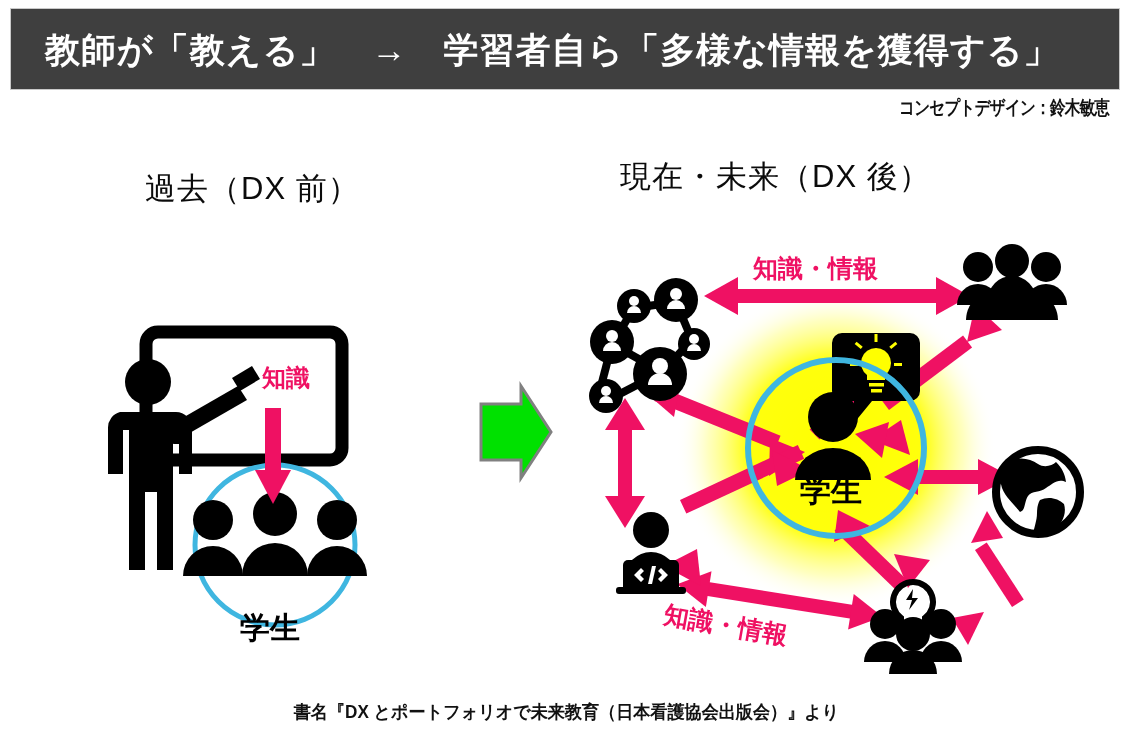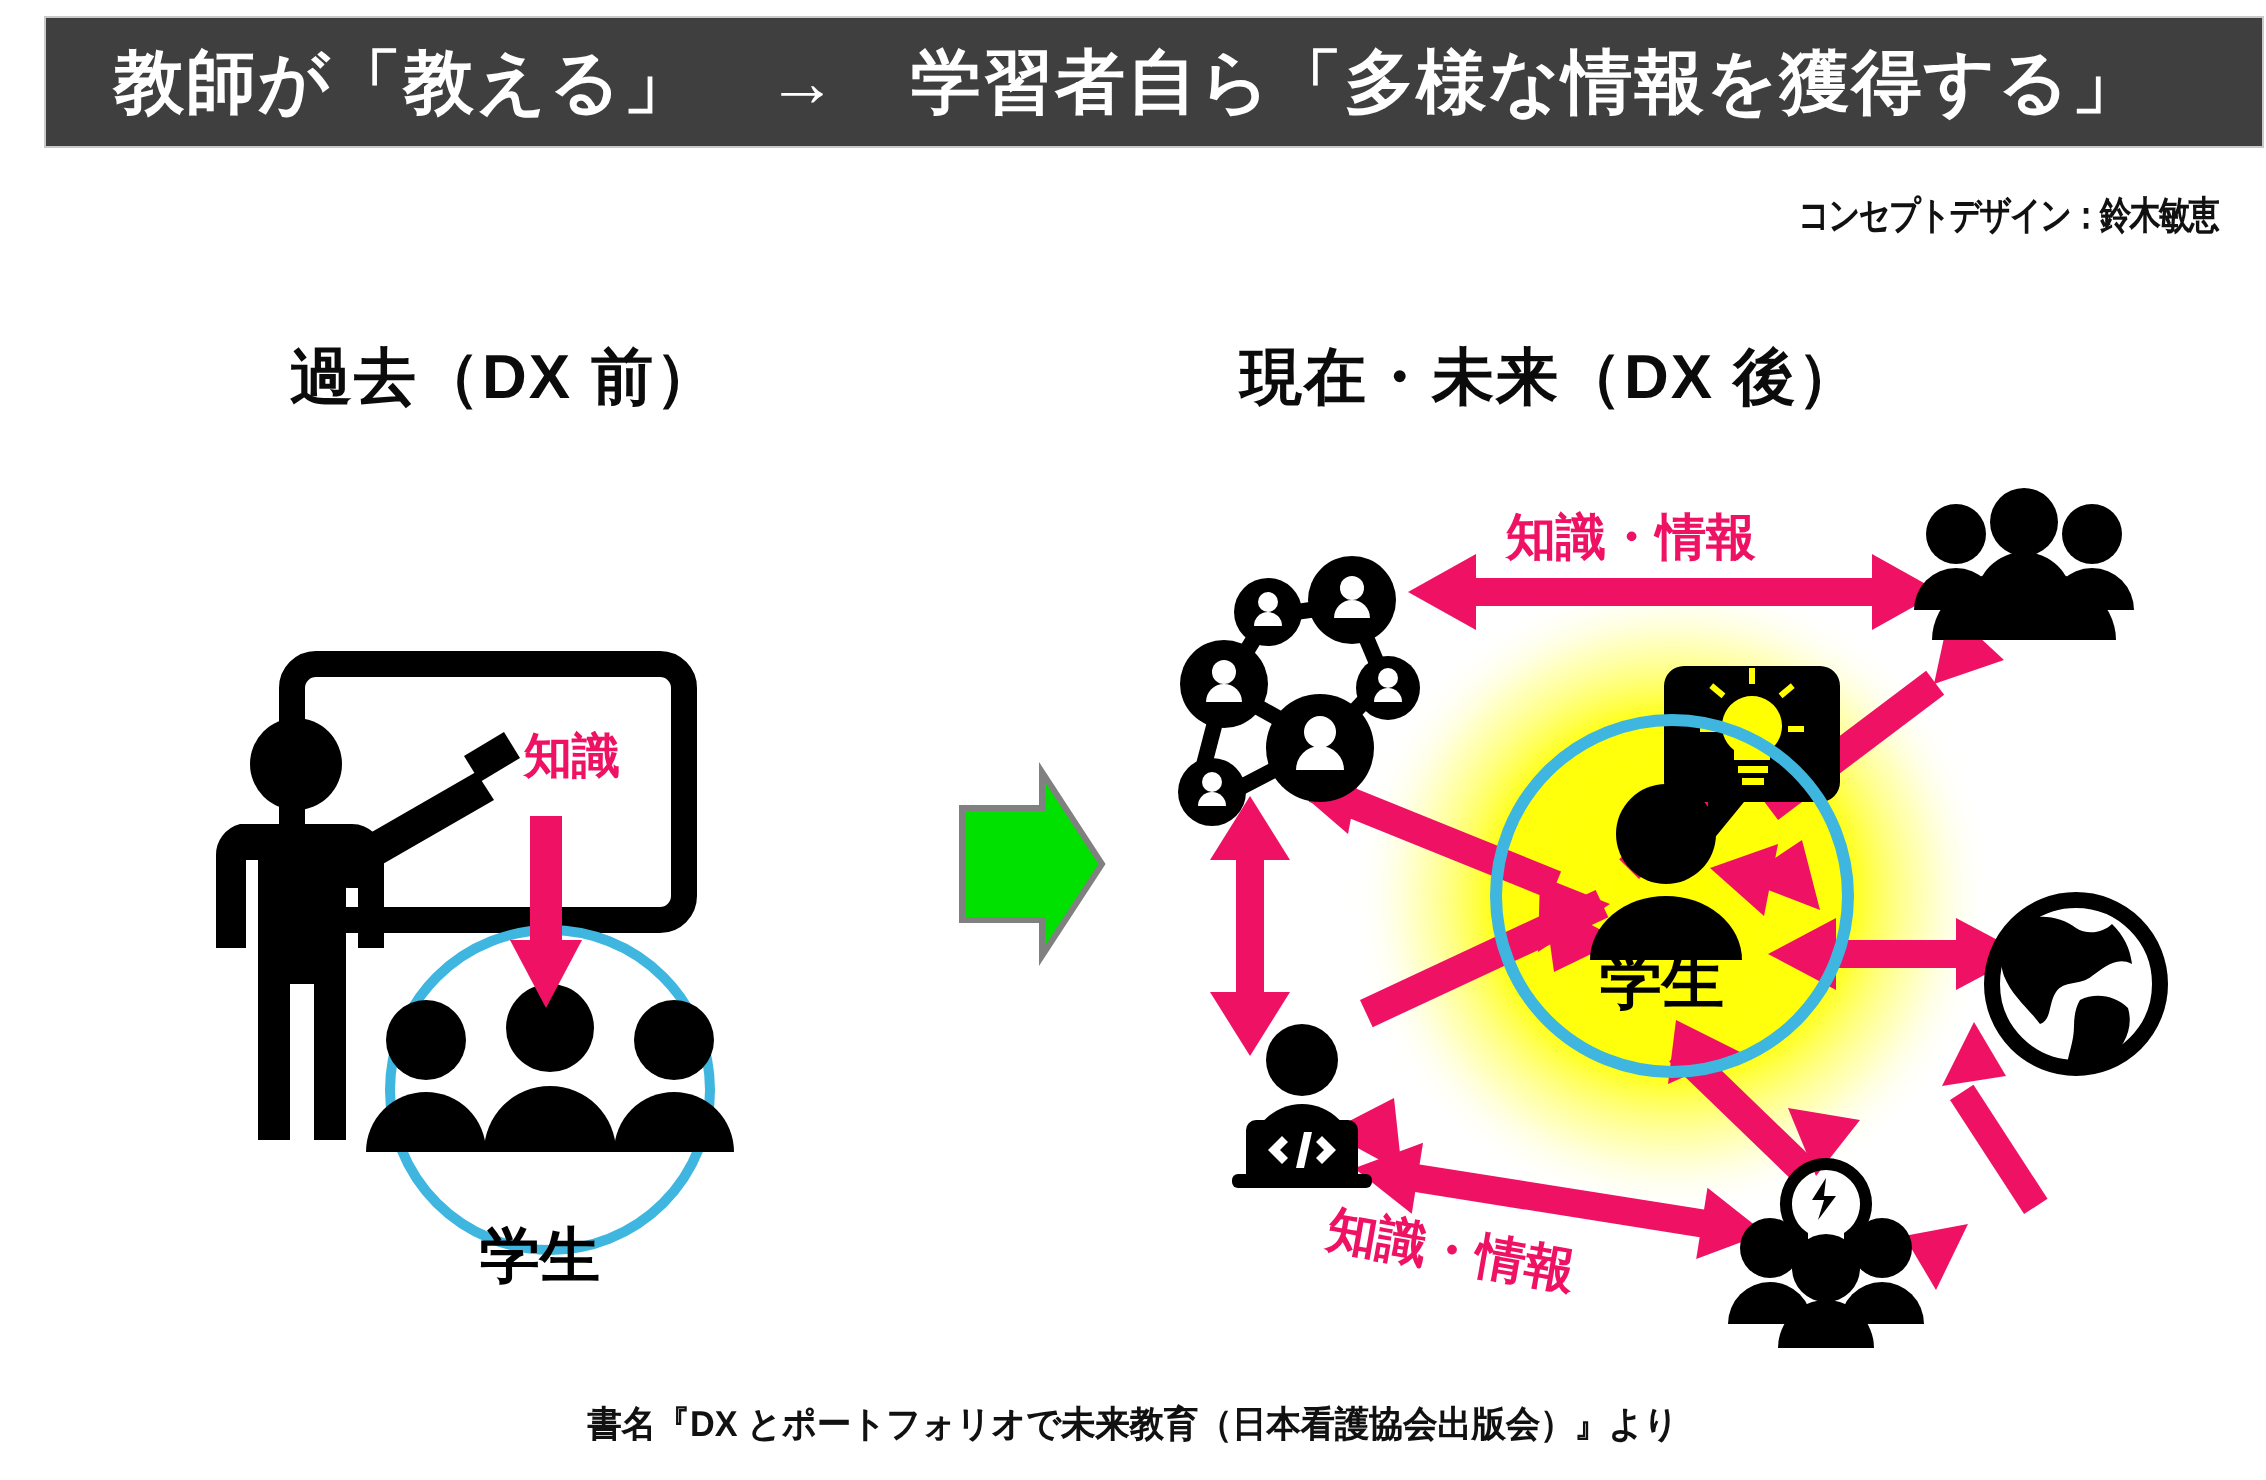--- a/index.html
+++ b/index.html
@@ -5,42 +5,42 @@
   html,body{margin:0;padding:0;background:#ffffff;}
   body{
     width:1133px;height:740px;position:relative;overflow:hidden;
     font-family:"Liberation Sans","DejaVu Sans",sans-serif;
     color:#000;
   }
   #stage{position:absolute;inset:0;width:1133px;height:740px;}
 
   
   .header-bar{
-    position:absolute;left:10px;top:8px;width:1110px;height:66px;
+    position:absolute;left:10px;top:8px;width:1110px;height:82px;
     background:#3f3f3f;border:1px solid #c9c9c9;
-    display:flex;align-items:center;box-sizing:border-box;margin-left:12px;
+    display:flex;align-items:center;box-sizing:border-box;
   }
   .header-title{
     color:#ffffff;font-size:35px;font-weight:bold;letter-spacing:1px;
     padding-left:34px;white-space:nowrap;line-height:1;
   }
   .credit{
     position:absolute;right:24px;top:95px;
     font-size:19px;font-weight:bold;color:#111;
     letter-spacing:-1px;white-space:nowrap;
     transform:scaleX(.82);transform-origin:right center;
   }
 
   
   .panel-heading{
-    position:absolute;font-size:31px;font-weight:bold;color:#0b0b0b;
+    position:absolute;font-size:31px;font-weight:normal;color:#0b0b0b;
     white-space:nowrap;letter-spacing:1px;
   }
   #heading-past{left:145px;top:168px;}
-  #heading-future{left:620px;top:168px;text-align:right;}
+  #heading-future{left:620px;top:156px;text-align:right;}
 
   
   .footer-note{
     position:absolute;left:0;right:0;top:700px;text-align:center;
     font-size:18px;font-weight:bold;color:#111;letter-spacing:0px;
     transform:scaleX(.95);
   }
 
   
   .pink-label{

